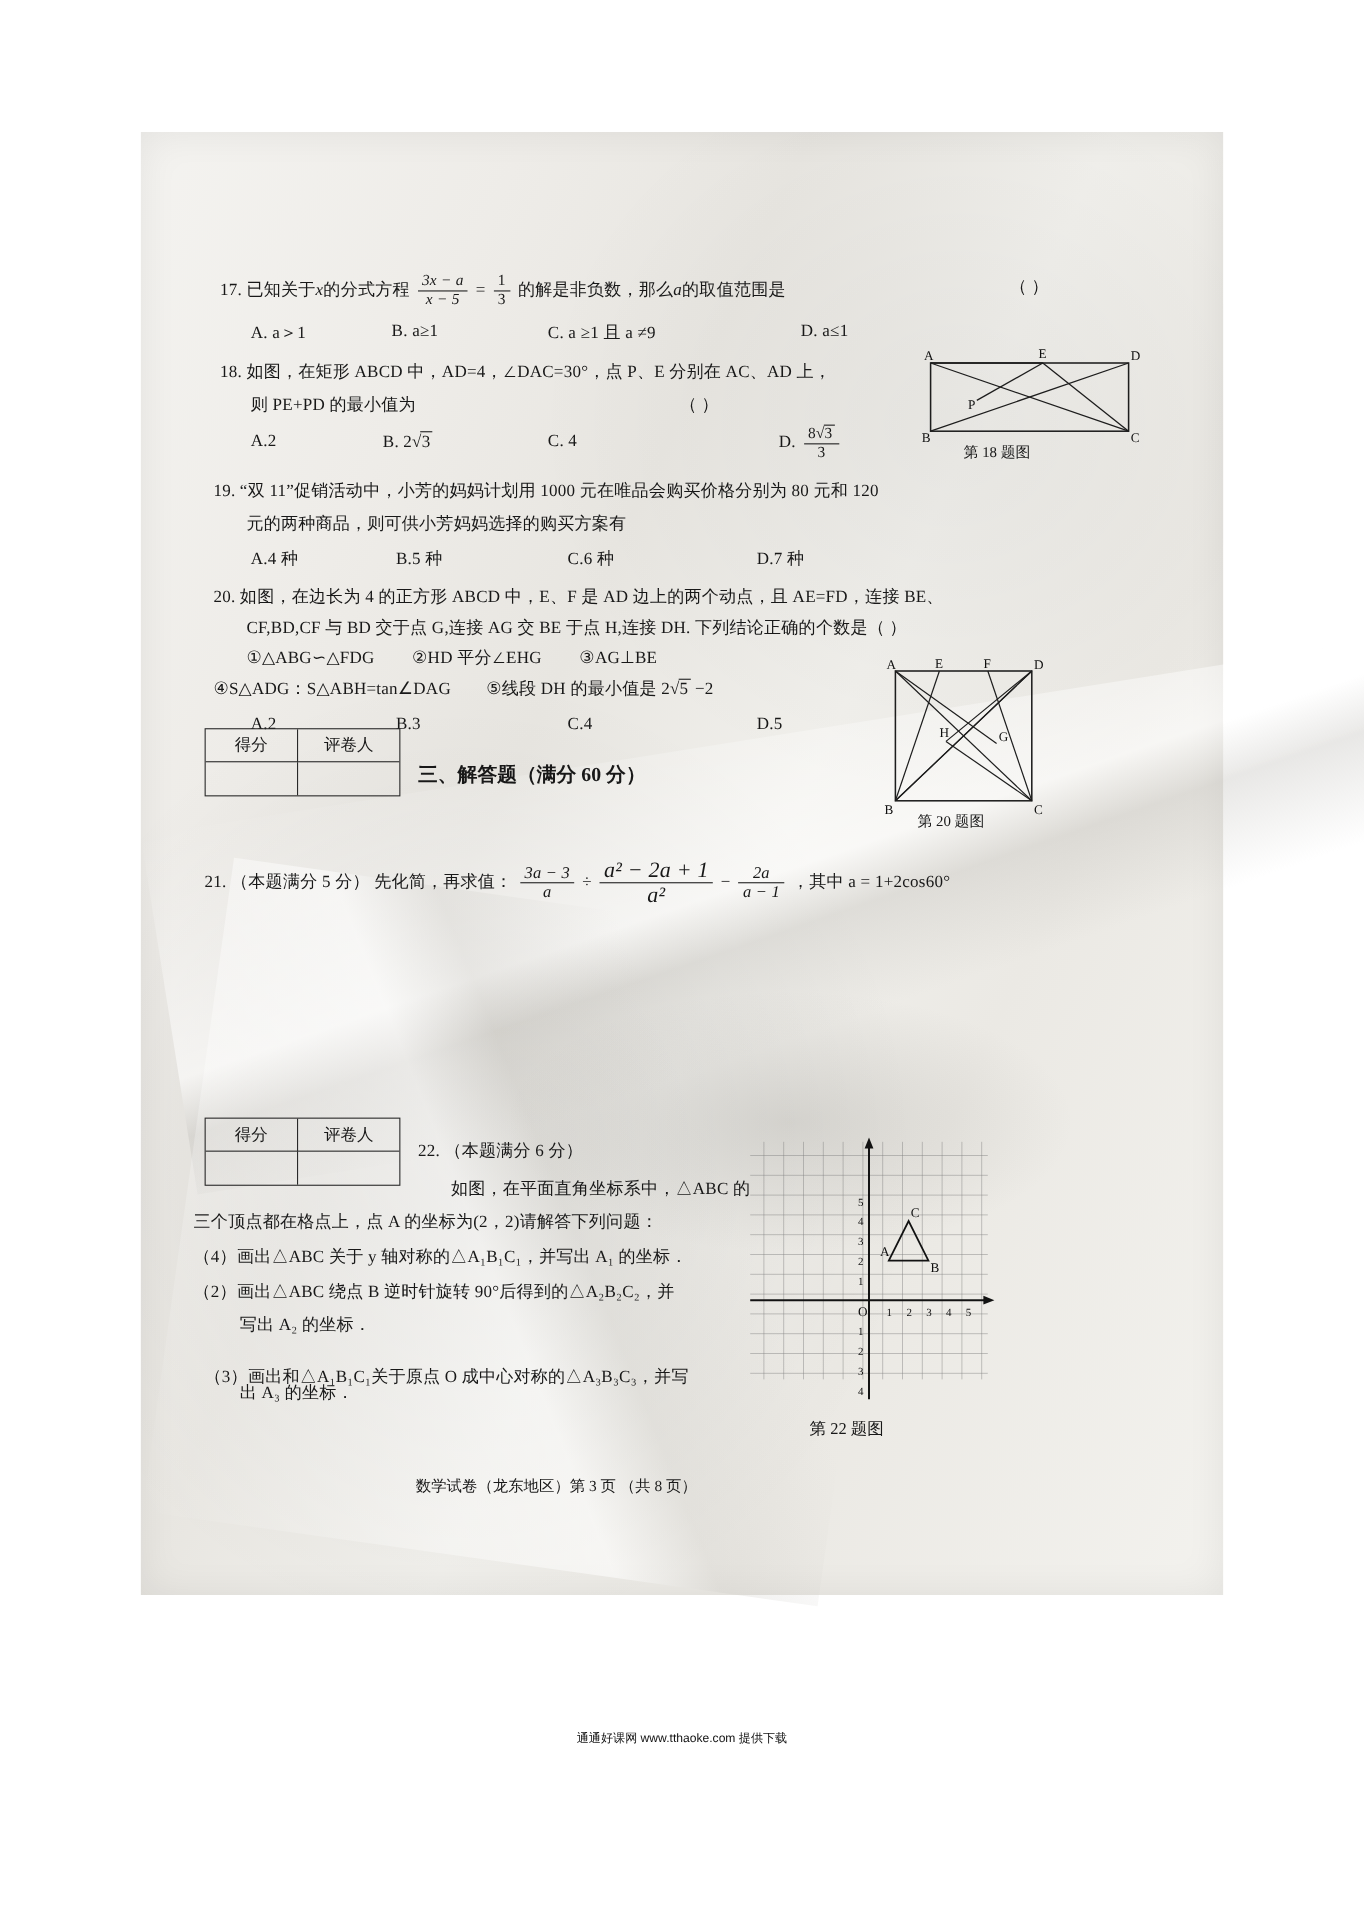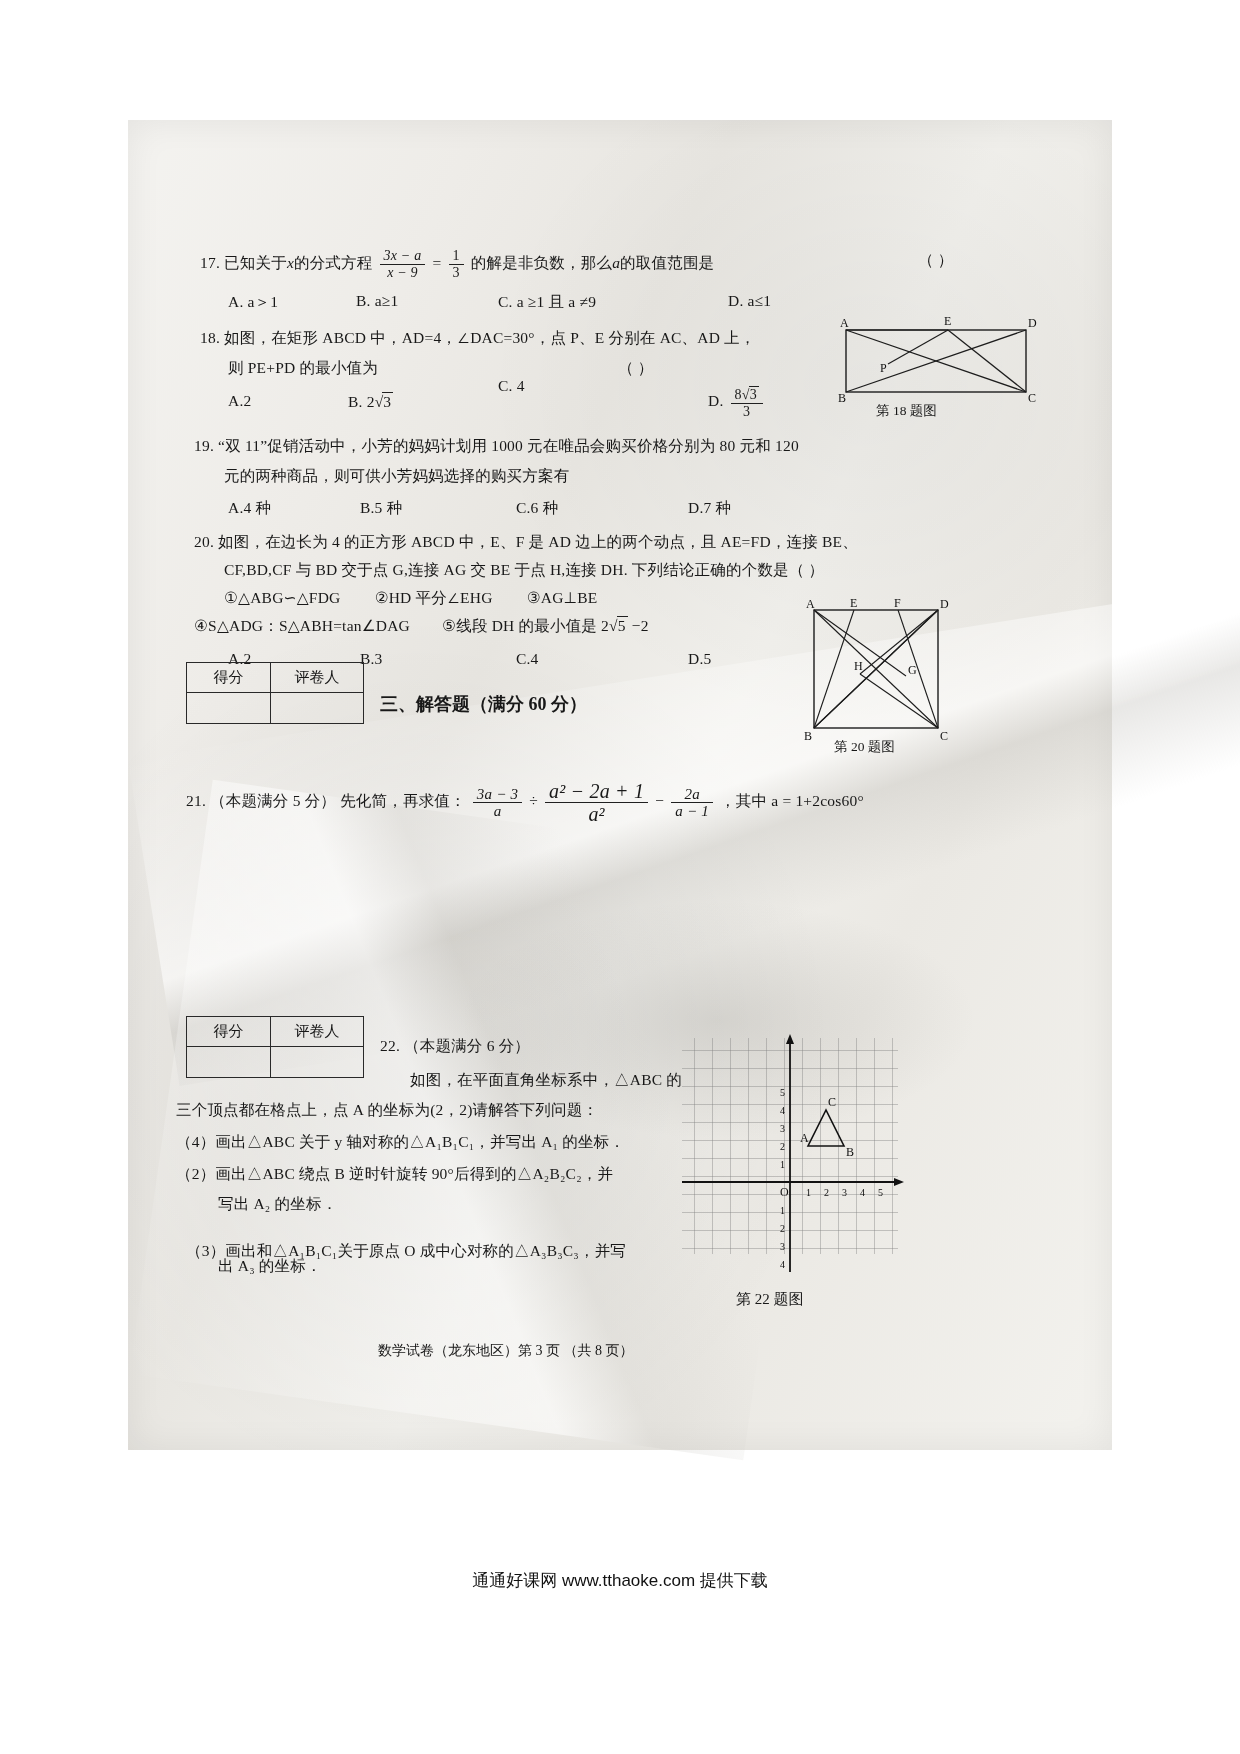--- a/index.html
+++ b/index.html
@@ -45,40 +45,40 @@
   .scorebox div{border-right:1.6px solid #2b2b2b;display:flex;align-items:center;justify-content:center;font-size:15px;}
   .scorebox div:nth-child(2),.scorebox div:nth-child(4){border-right:none;}
   .scorebox div:nth-child(1),.scorebox div:nth-child(2){border-bottom:1.6px solid #2b2b2b;}
 
   .fig{position:absolute;}
   .figcap{position:absolute;font-size:13.5px;white-space:nowrap;}
 
   .footer-line{position:absolute;font-size:14px;white-space:nowrap;}
 
   .bottombar{position:absolute;left:0;top:1560px;width:1240px;height:40px;display:flex;align-items:center;justify-content:center;
-    font-size:17px;color:#111;font-family:"Liberation Sans",sans-serif;}
+    font-size:11px;color:#111;font-family:"Liberation Sans",sans-serif;}
   svg{display:block;overflow:visible;}
 </style>
 </head>
 <body>
 
 <div class="page">
   <div class="scan">
     <div class="crease1"></div>
     <div class="crease2"></div>
     <div class="smudge"></div>
 
     <div class="content">
 
       <div class="line t" style="left:72px;top:128px;">
         <span>17.</span>
         <span>已知关于</span><span class="it">x</span><span>的分式方程</span>
         <span class="frac">
           <span class="num it">3x − a</span>
-          <span class="den it">x − 9</span>
+          <span class="den it">x − 5</span>
         </span>
         <span>=</span>
         <span class="frac">
           <span class="num">1</span>
           <span class="den">3</span>
         </span>
         <span>的解是非负数，那么</span><span class="it">a</span><span>的取值范围是</span>
       </div>
       <div class="line t" style="left:790px;top:130px;">（        ）</div>
 
@@ -91,21 +91,21 @@
         <span>18.</span>
         <span>如图，在矩形 ABCD 中，AD=4，∠DAC=30°，点 P、E 分别在 AC、AD 上，</span>
       </div>
       <div class="line t" style="left:100px;top:238px;">则 PE+PD 的最小值为</div>
       <div class="line t" style="left:490px;top:238px;">（        ）</div>
 
       <div class="line t" style="left:100px;top:272px;">A.2</div>
       <div class="line t" style="left:220px;top:272px;">
         B. 2<span class="sqrt">√<span class="rad">3</span></span>
       </div>
-      <div class="line t" style="left:370px;top:257px;">C. 4</div>
+      <div class="line t" style="left:370px;top:272px;">C. 4</div>
       <div class="line t" style="left:580px;top:266px;">
         D.
         <span class="frac">
           <span class="num">8<span class="sqrt">√<span class="rad">3</span></span></span>
           <span class="den">3</span>
         </span>
       </div>
 
       <div class="fig" style="left:700px;top:196px;">
         <svg width="240" height="92" viewBox="0 0 240 92">

